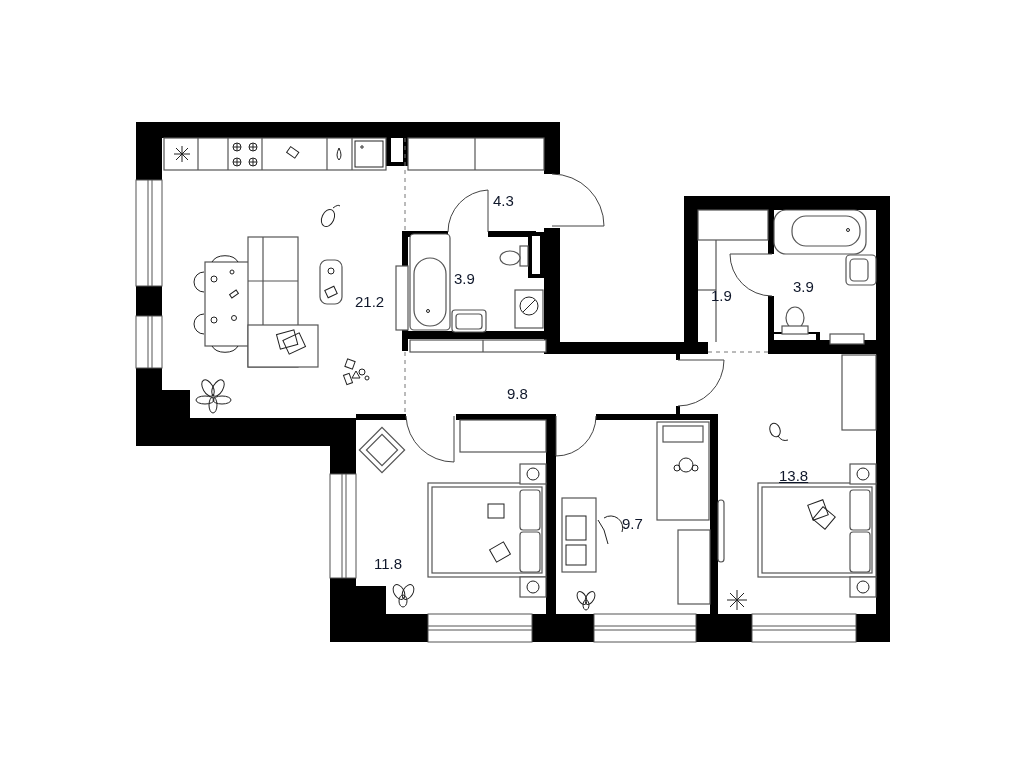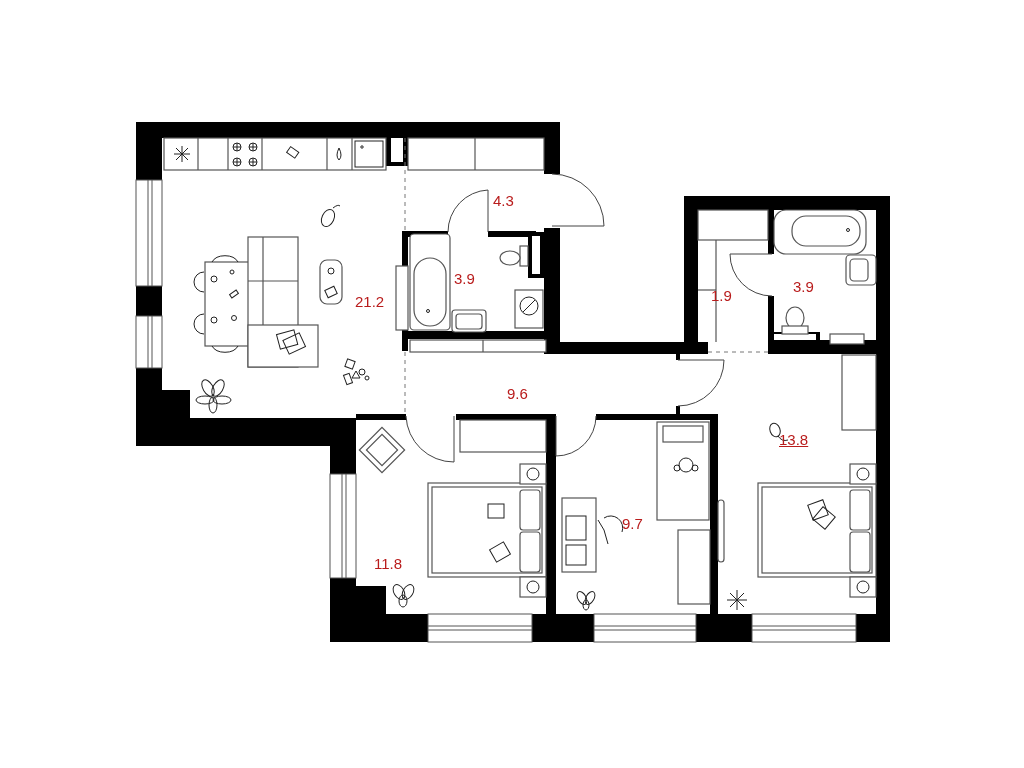--- a/index.html
+++ b/index.html
@@ -5,21 +5,21 @@
   html, body { margin: 0; padding: 0; background: #ffffff; }
   body { width: 1024px; height: 768px; overflow: hidden; position: relative; font-family: "Liberation Sans", sans-serif; }
   svg#plan { position: absolute; left: 0; top: 0; width: 1024px; height: 768px; }
   .wall { fill: #000000; }
   .thin { fill: none; stroke: #555555; stroke-width: 1.2; }
   .thin2 { fill: #ffffff; stroke: #555555; stroke-width: 1.2; }
   .door { fill: none; stroke: #444444; stroke-width: 1; }
   .dash { stroke: #777777; stroke-width: 1; stroke-dasharray: 4 4; fill: none; }
   .win { fill: #ffffff; stroke: #555555; stroke-width: 1; }
   .icon { fill: none; stroke: #222222; stroke-width: 1; }
-  .area-label { position: absolute; font-size: 15px; color: #b91c1c; font-family: "Liberation Sans", sans-serif; line-height: 1; white-space: nowrap; }
+  .area-label { position: absolute; font-size: 15px; color: #0f172a; font-family: "Liberation Sans", sans-serif; line-height: 1; white-space: nowrap; }
 </style>
 </head>
 <body>
 
 <svg id="plan" viewBox="0 0 1024 768" xmlns="http://www.w3.org/2000/svg">
 
   <g>
 
     <rect class="wall" x="136" y="122" width="424" height="16"></rect>
     <rect class="wall" x="136" y="122" width="26" height="58"></rect>
@@ -302,16 +302,16 @@
       <line x1="744" y1="593" x2="730" y2="607"></line>
     </g>
   </g>
 </svg>
 
 <div class="area-label" style="left:343px; top:294px;margin-left:12px;">21.2</div>
 <div class="area-label" style="left:493px; top:193px;">4.3</div>
 <div class="area-label" style="left:454px; top:271px;">3.9</div>
 <div class="area-label" style="left:711px; top:288px;">1.9</div>
 <div class="area-label" style="left:793px; top:279px;">3.9</div>
-<div class="area-label" style="left:507px; top:386px;">9.6</div>
+<div class="area-label" style="left:507px; top:386px;">9.8</div>
 <div class="area-label" style="left:374px; top:512px;margin-top:44px;">11.8</div>
 <div class="area-label" style="left:622px; top:516px;">9.7</div>
-<div class="area-label" style="left:779px; top:432px;text-decoration:underline;">13.8</div>
+<div class="area-label" style="left:779px; top:468px;text-decoration:underline;">13.8</div>
 
 </body></html>

